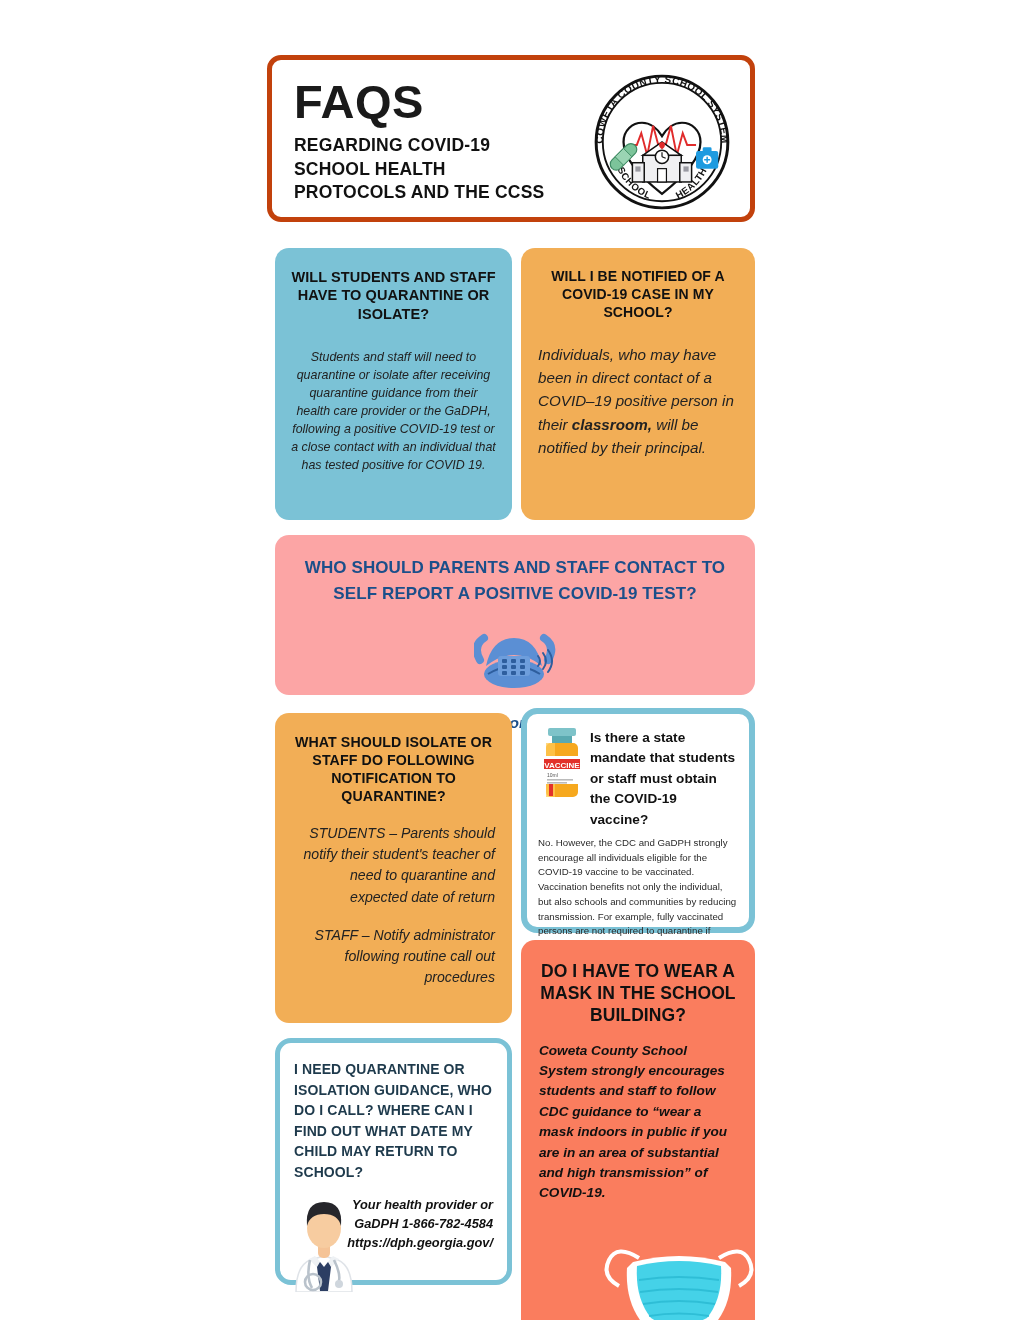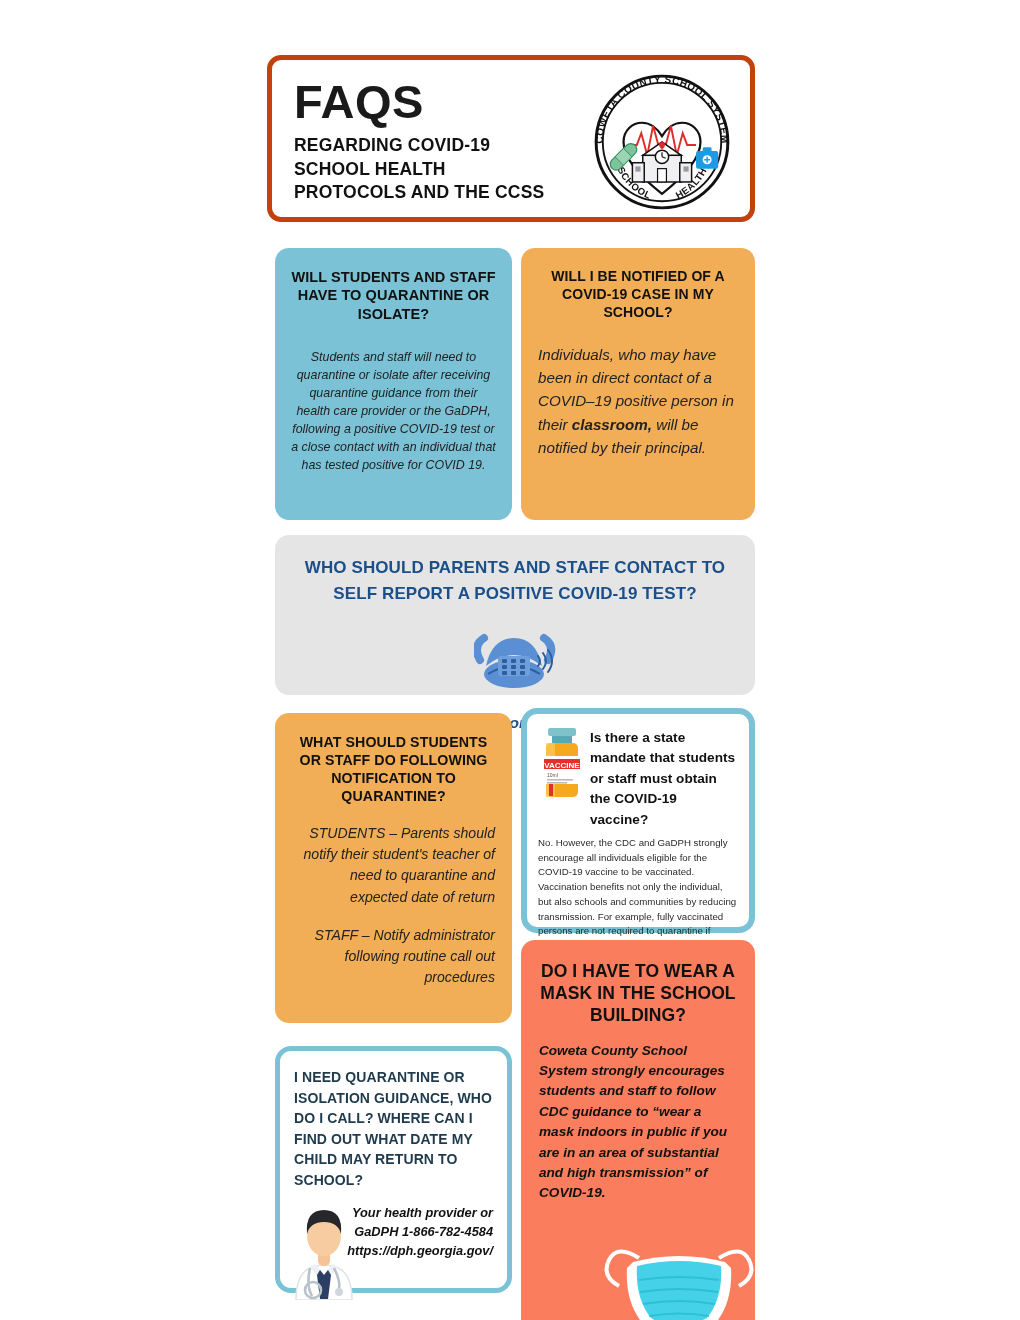--- a/index.html
+++ b/index.html
@@ -62,21 +62,21 @@
   }
   .c-notify .q-head { font-size: 14px; }
   .c-notify .q-body {
     font-size: 15.2px; text-align: left; margin-top: 22px; line-height: 1.52;
   }
   .c-notify .q-body b { font-weight: 800; font-style: italic; }
 
   
   .c-report {
     left: 275px; top: 535px; width: 480px; height: 160px;
-    background: #e5e5e5; padding: 20px 26px;
+    background: #fca5a5; padding: 20px 26px;
   }
   .c-report .q-head {
     font-size: 17px; color: #1B4F8A; line-height: 1.55;
   }
   .report-row {
     display: flex; align-items: center; gap: 26px; margin-top: 18px; flex-direction: column;
   }
   .report-answer {
     font-size: 15.5px; font-weight: 800; font-style: italic;
     color: #1B4F8A; letter-spacing: 0.1px;
@@ -116,21 +116,20 @@
     font-size: 13.6px; font-weight: 700; font-style: italic;
     text-align: left; margin-top: 14px; line-height: 1.5; color: #111;
   }
   .mask-img { position: absolute; right: 0px; bottom: 0px; width: 152px; height: 108px; }
 
   
   .c-guidance {
     left: 275px; top: 1038px; width: 237px; height: 247px;
     background: #ffffff; border: 5px solid #7BC2D6; border-radius: 16px;
     padding: 16px 14px;
-    margin-top: 8px;
   }
   .guidance-head {
     font-size: 14px; font-weight: 800; color: #1E3A4C;
     line-height: 1.47; text-align: left; letter-spacing: 0.1px;
   }
   .guidance-answer {
     font-size: 12.8px; font-style: italic; font-weight: 700;
     color: #111; line-height: 1.45; text-align: right; margin-top: 14px;
   }
   .doctor-img { position: absolute; left: 2px; bottom: -12px; width: 84px; height: 96px; }
@@ -234,21 +233,21 @@
           <path d="M64,30 q4,5 0,10"></path>
           <path d="M69,27 q6,8 0,16"></path>
           <path d="M74,24 q8,11 0,22"></path>
         </g>
       </svg>
       <div class="report-answer">Your Principal or School Nurse</div>
     </div>
   </div>
 
   <div class="card c-following">
-    <div class="q-head">WHAT SHOULD STUDENTS OR STAFF DO FOLLOWING NOTIFICATION TO QUARANTINE?</div>
+    <div class="q-head">WHAT SHOULD ISOLATE OR STAFF DO FOLLOWING NOTIFICATION TO QUARANTINE?</div>
     <div class="q-body">
       <p>STUDENTS – Parents should notify their student's teacher of need to quarantine and expected date of return</p>
       <p>STAFF – Notify administrator following routine call out procedures</p>
     </div>
   </div>
 
   <div class="card c-vaccine">
     <div class="vax-top">
       <svg width="48" height="78" viewBox="0 0 48 78" style="flex:0 0 auto;">
         <rect x="10" y="2" width="28" height="8" rx="2" fill="#7EC3C9"></rect>

